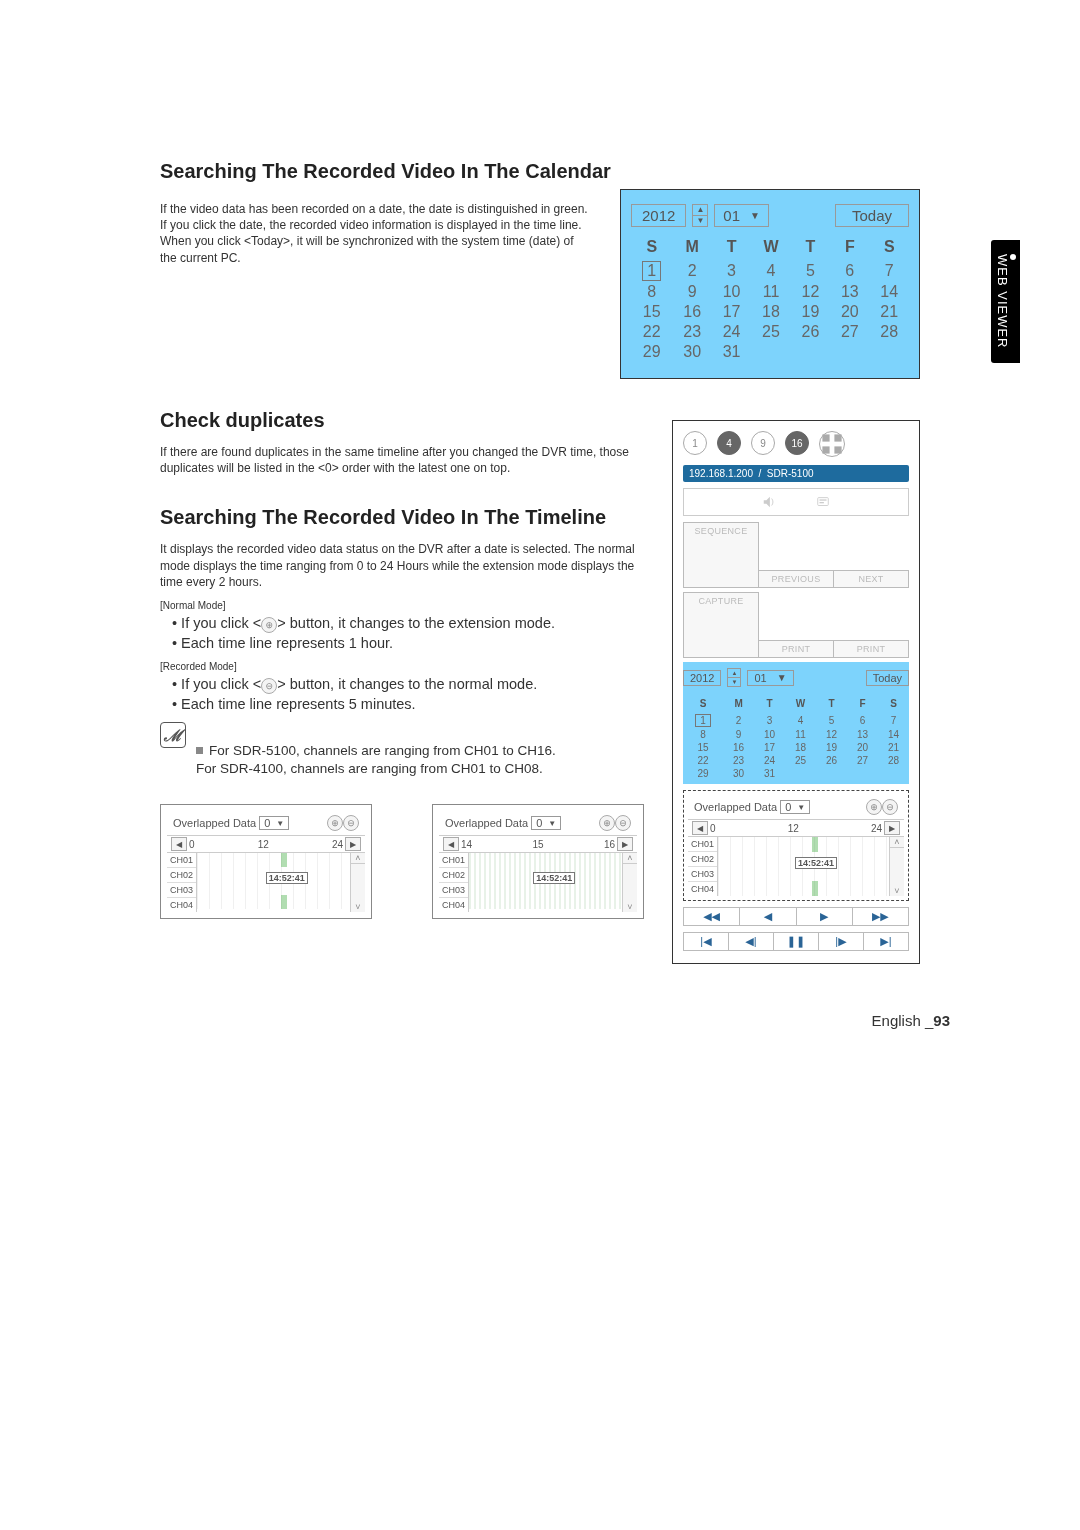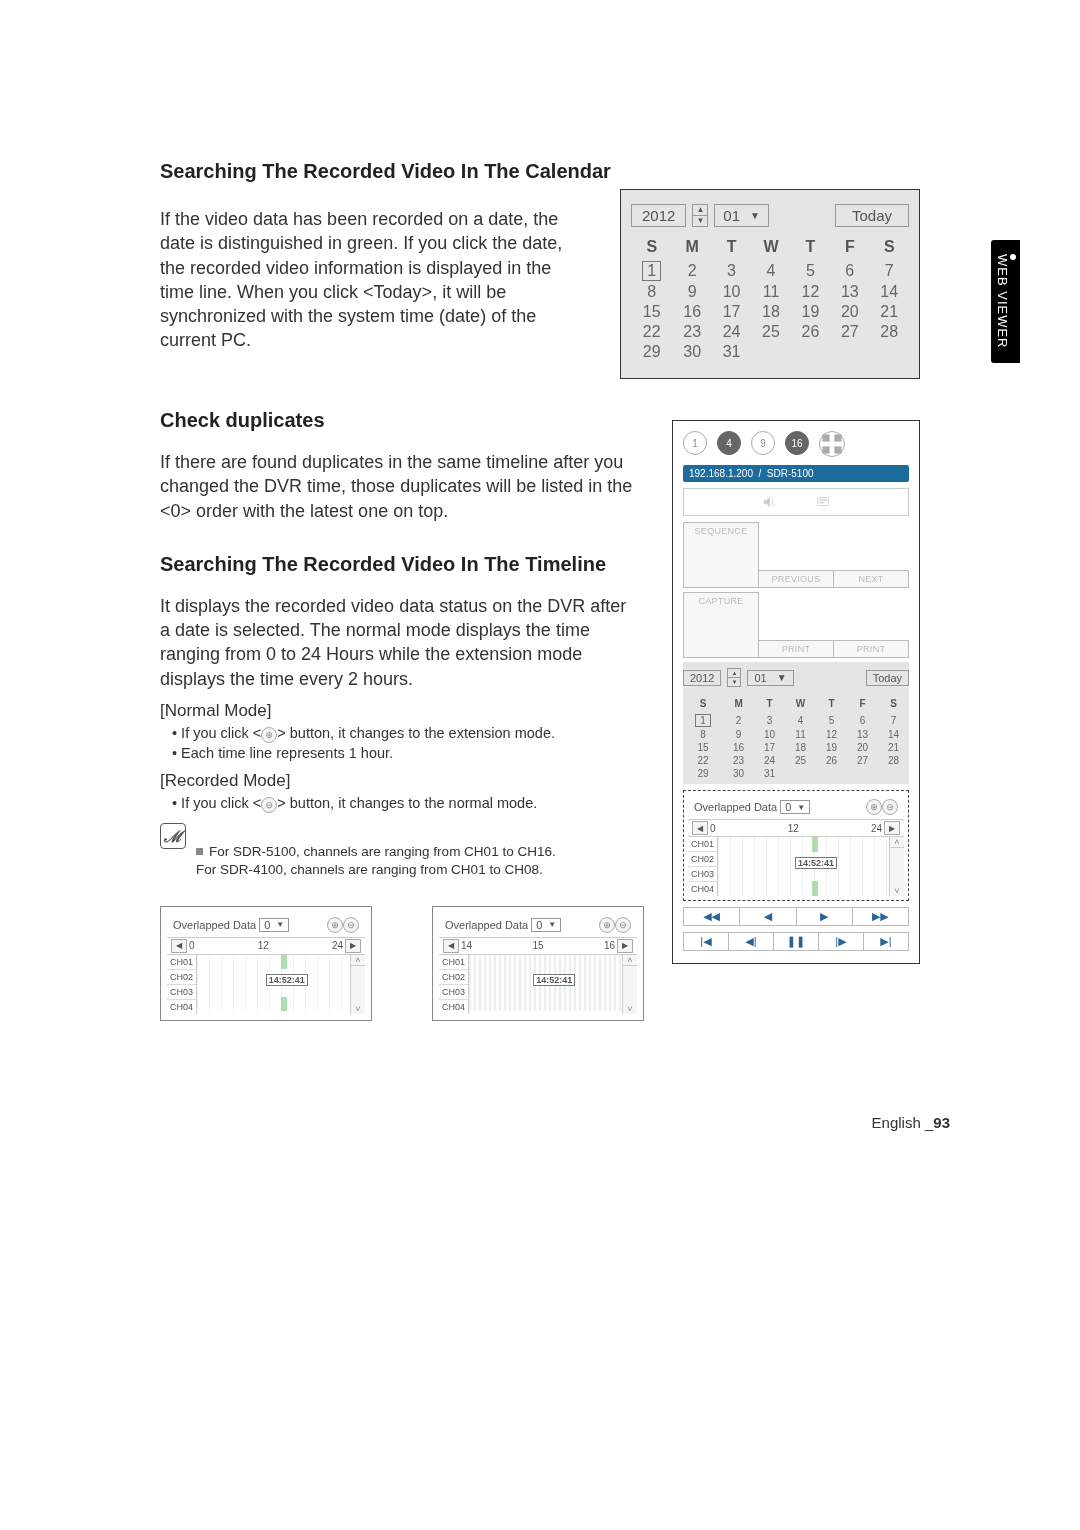--- a/index.html
+++ b/index.html
@@ -34,27 +34,27 @@
     width: 6px; height: 6px; border-radius: 50%;
     background: #fff; margin: 0 auto 6px;
   }
   h2 {
     font-size: 20px;
     font-weight: bold;
     color: #222;
     margin: 30px 0 6px 0;
   }
   p.body {
-    font-size: 18px;
+    font-size: 12px;
     line-height: 1.35;
-    margin: 18px 0 4px 0;
+    margin: 12px 0 4px 0;
     color: #333;
   }
   p.small {
-    font-size: 17px;
+    font-size: 10px;
     margin: 10px 0 4px 0;
   }
   ul.bullets {
     margin: 2px 0 8px 12px;
     padding: 0;
   }
   ul.bullets li {
     font-size: 14.5px;
     margin: 2px 0;
     list-style: none;
@@ -92,21 +92,21 @@
   .row1 { display: flex; gap: 30px; align-items: flex-start; }
   .row1 .txt { flex: 1; }
 
   
   .cal-panel {
     border: 1.5px solid #333;
     padding: 14px 10px 16px 10px;
     width: 278px;
     font-family: "Segoe UI", Arial, sans-serif;
     color: #555;
-    background: #e5e5e5;
+    background: #7dd3fc;
   }
   .cal-panel.small {
     width: 188px;
     padding: 6px 6px 8px;
     font-size: 11px;
   }
   .cal-top {
     display: flex;
     align-items: center;
     gap: 6px;
@@ -439,20 +439,21 @@
 
   <p class="small">[Normal Mode]</p>
   <ul class="bullets">
       <li><span>If you click &lt;</span><span class="mode-ic">⊕</span><span>&gt; button, it changes to the extension mode.</span></li>
       <li>Each time line represents 1 hour.</li>
     </ul>
 
   <p class="small">[Recorded Mode]</p>
   <ul class="bullets">
       <li><span>If you click &lt;</span><span class="mode-ic">⊖</span><span>&gt; button, it changes to the normal mode.</span></li>
+      <li>Each time line represents 5 minutes.</li>
     </ul>
 
   <div class="note-row">
     <div class="note-icon">ℳ</div>
     <div class="note-text">
       <span class="sq"></span><span>For SDR-5100, channels are ranging from CH01 to CH16.</span><br>
       <span>For SDR-4100, channels are ranging from CH01 to CH08.</span>
     </div>
   </div>
 

